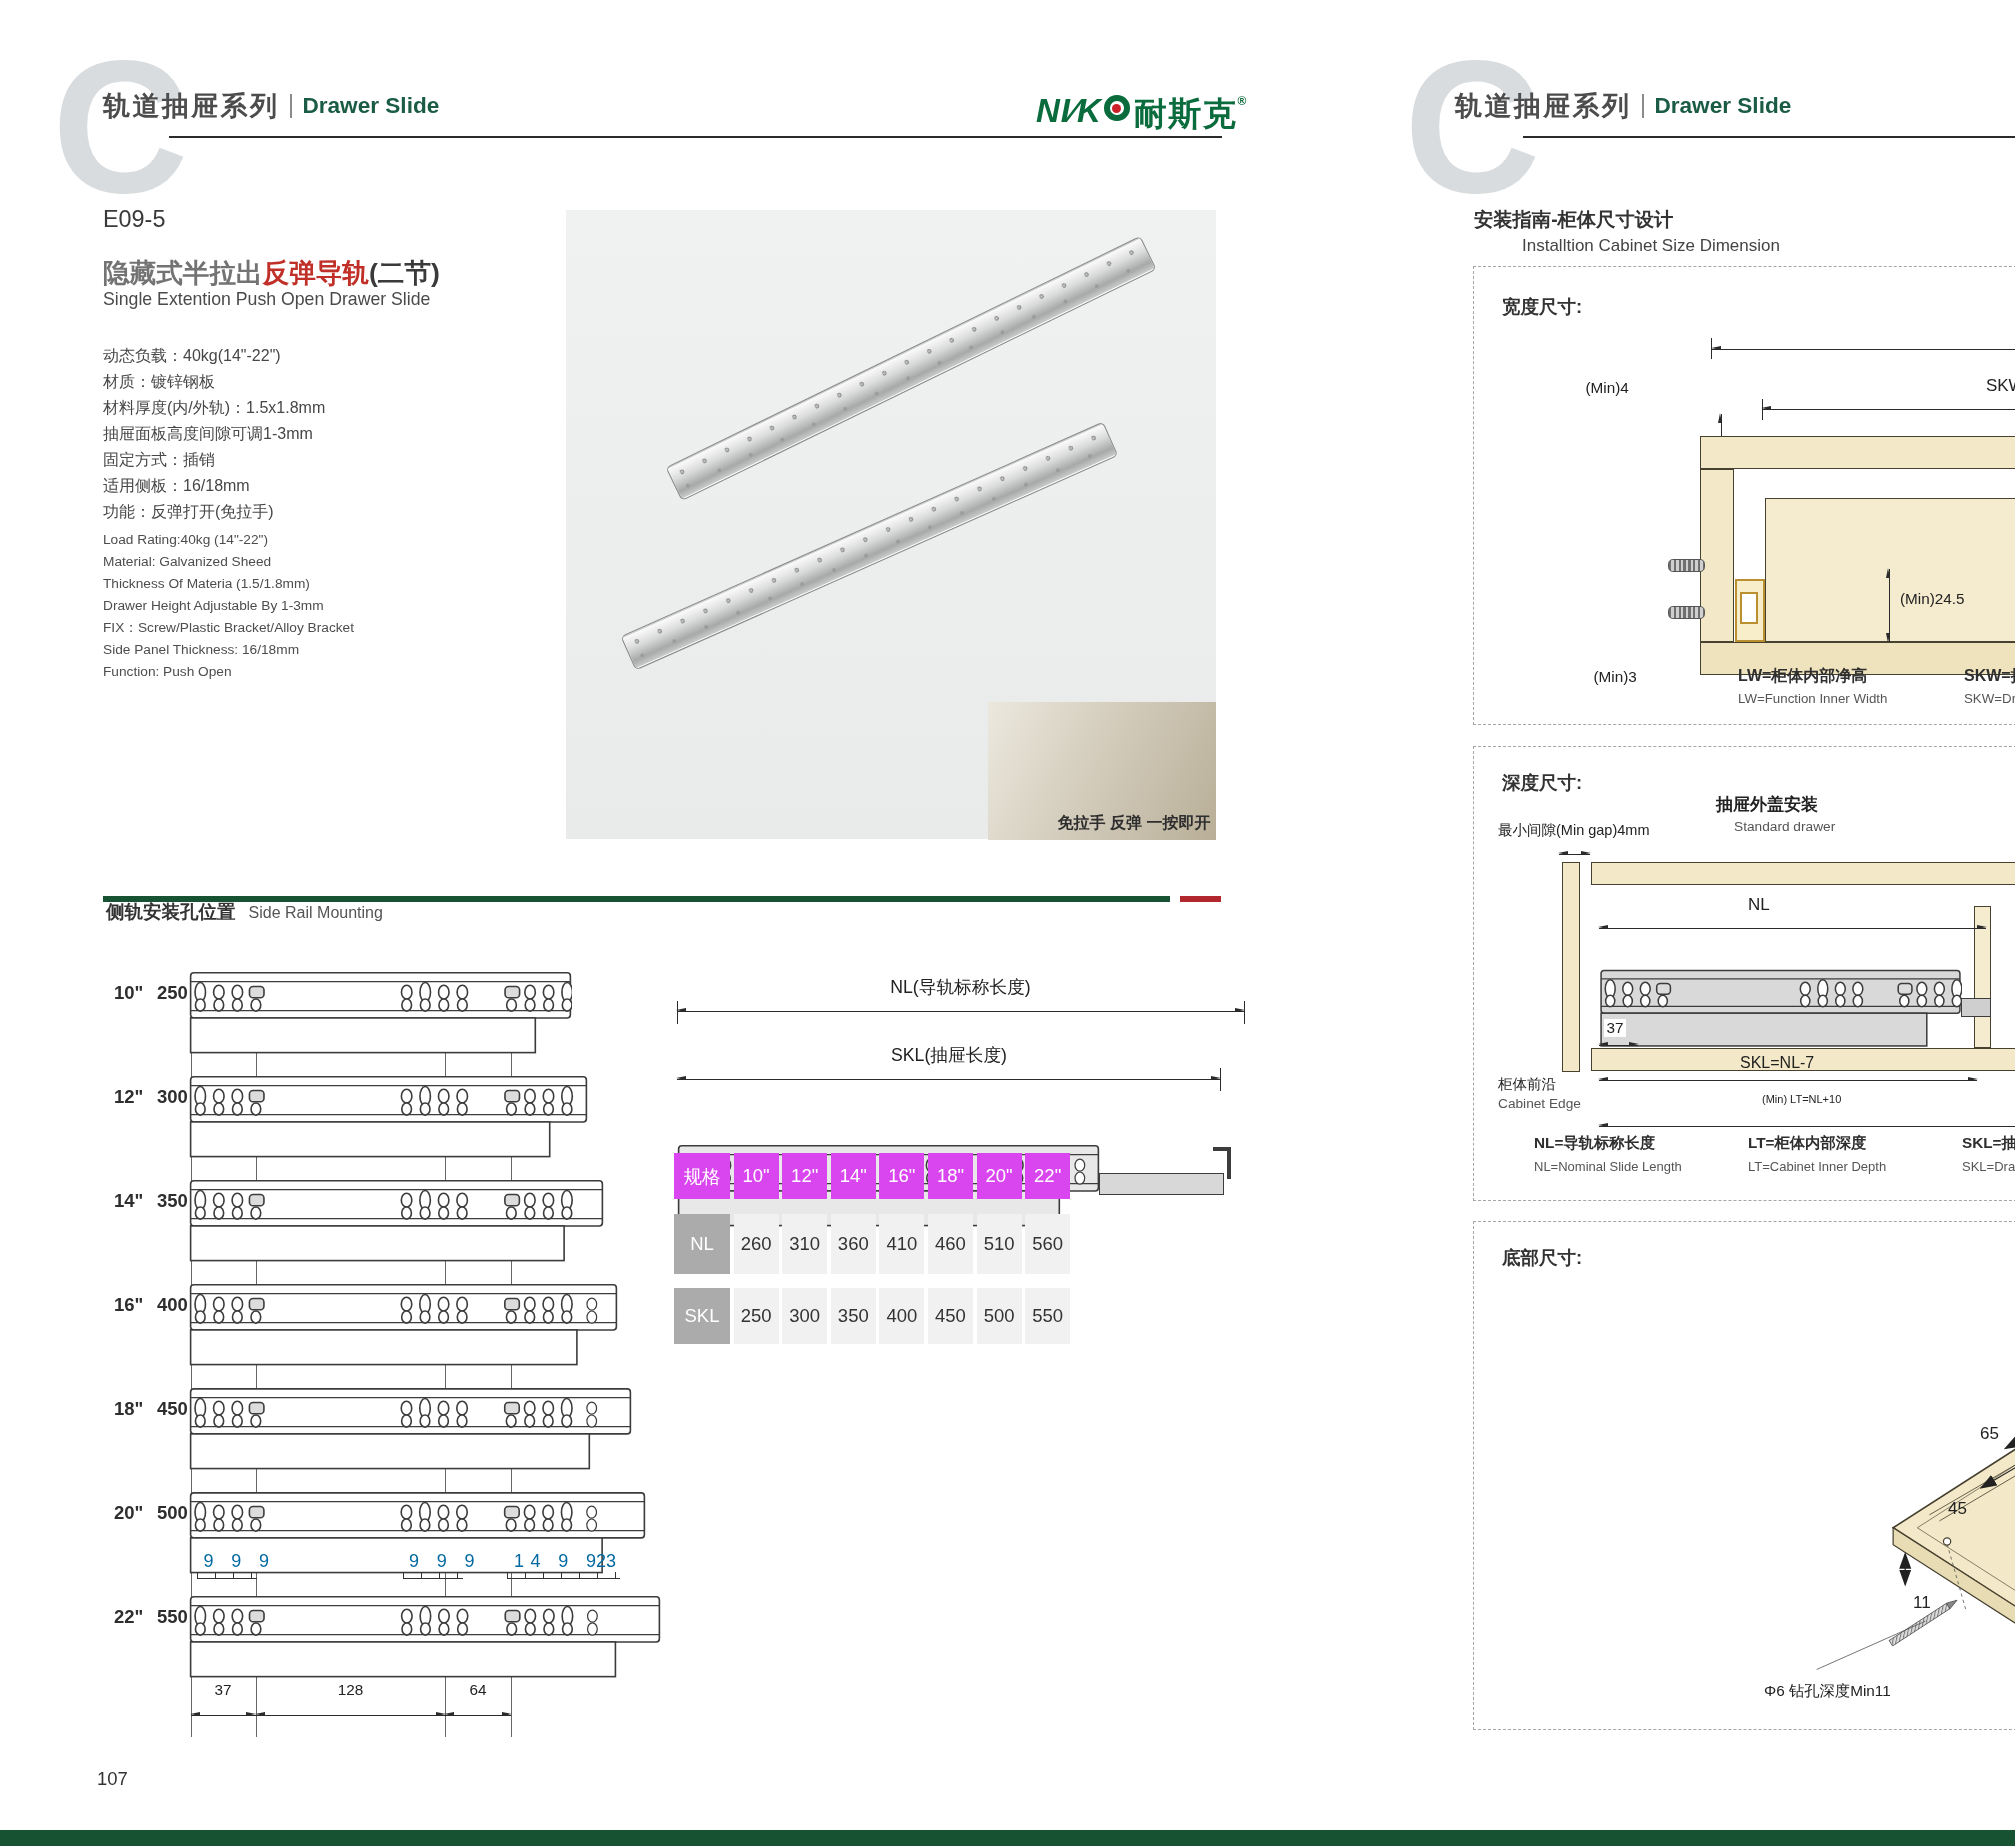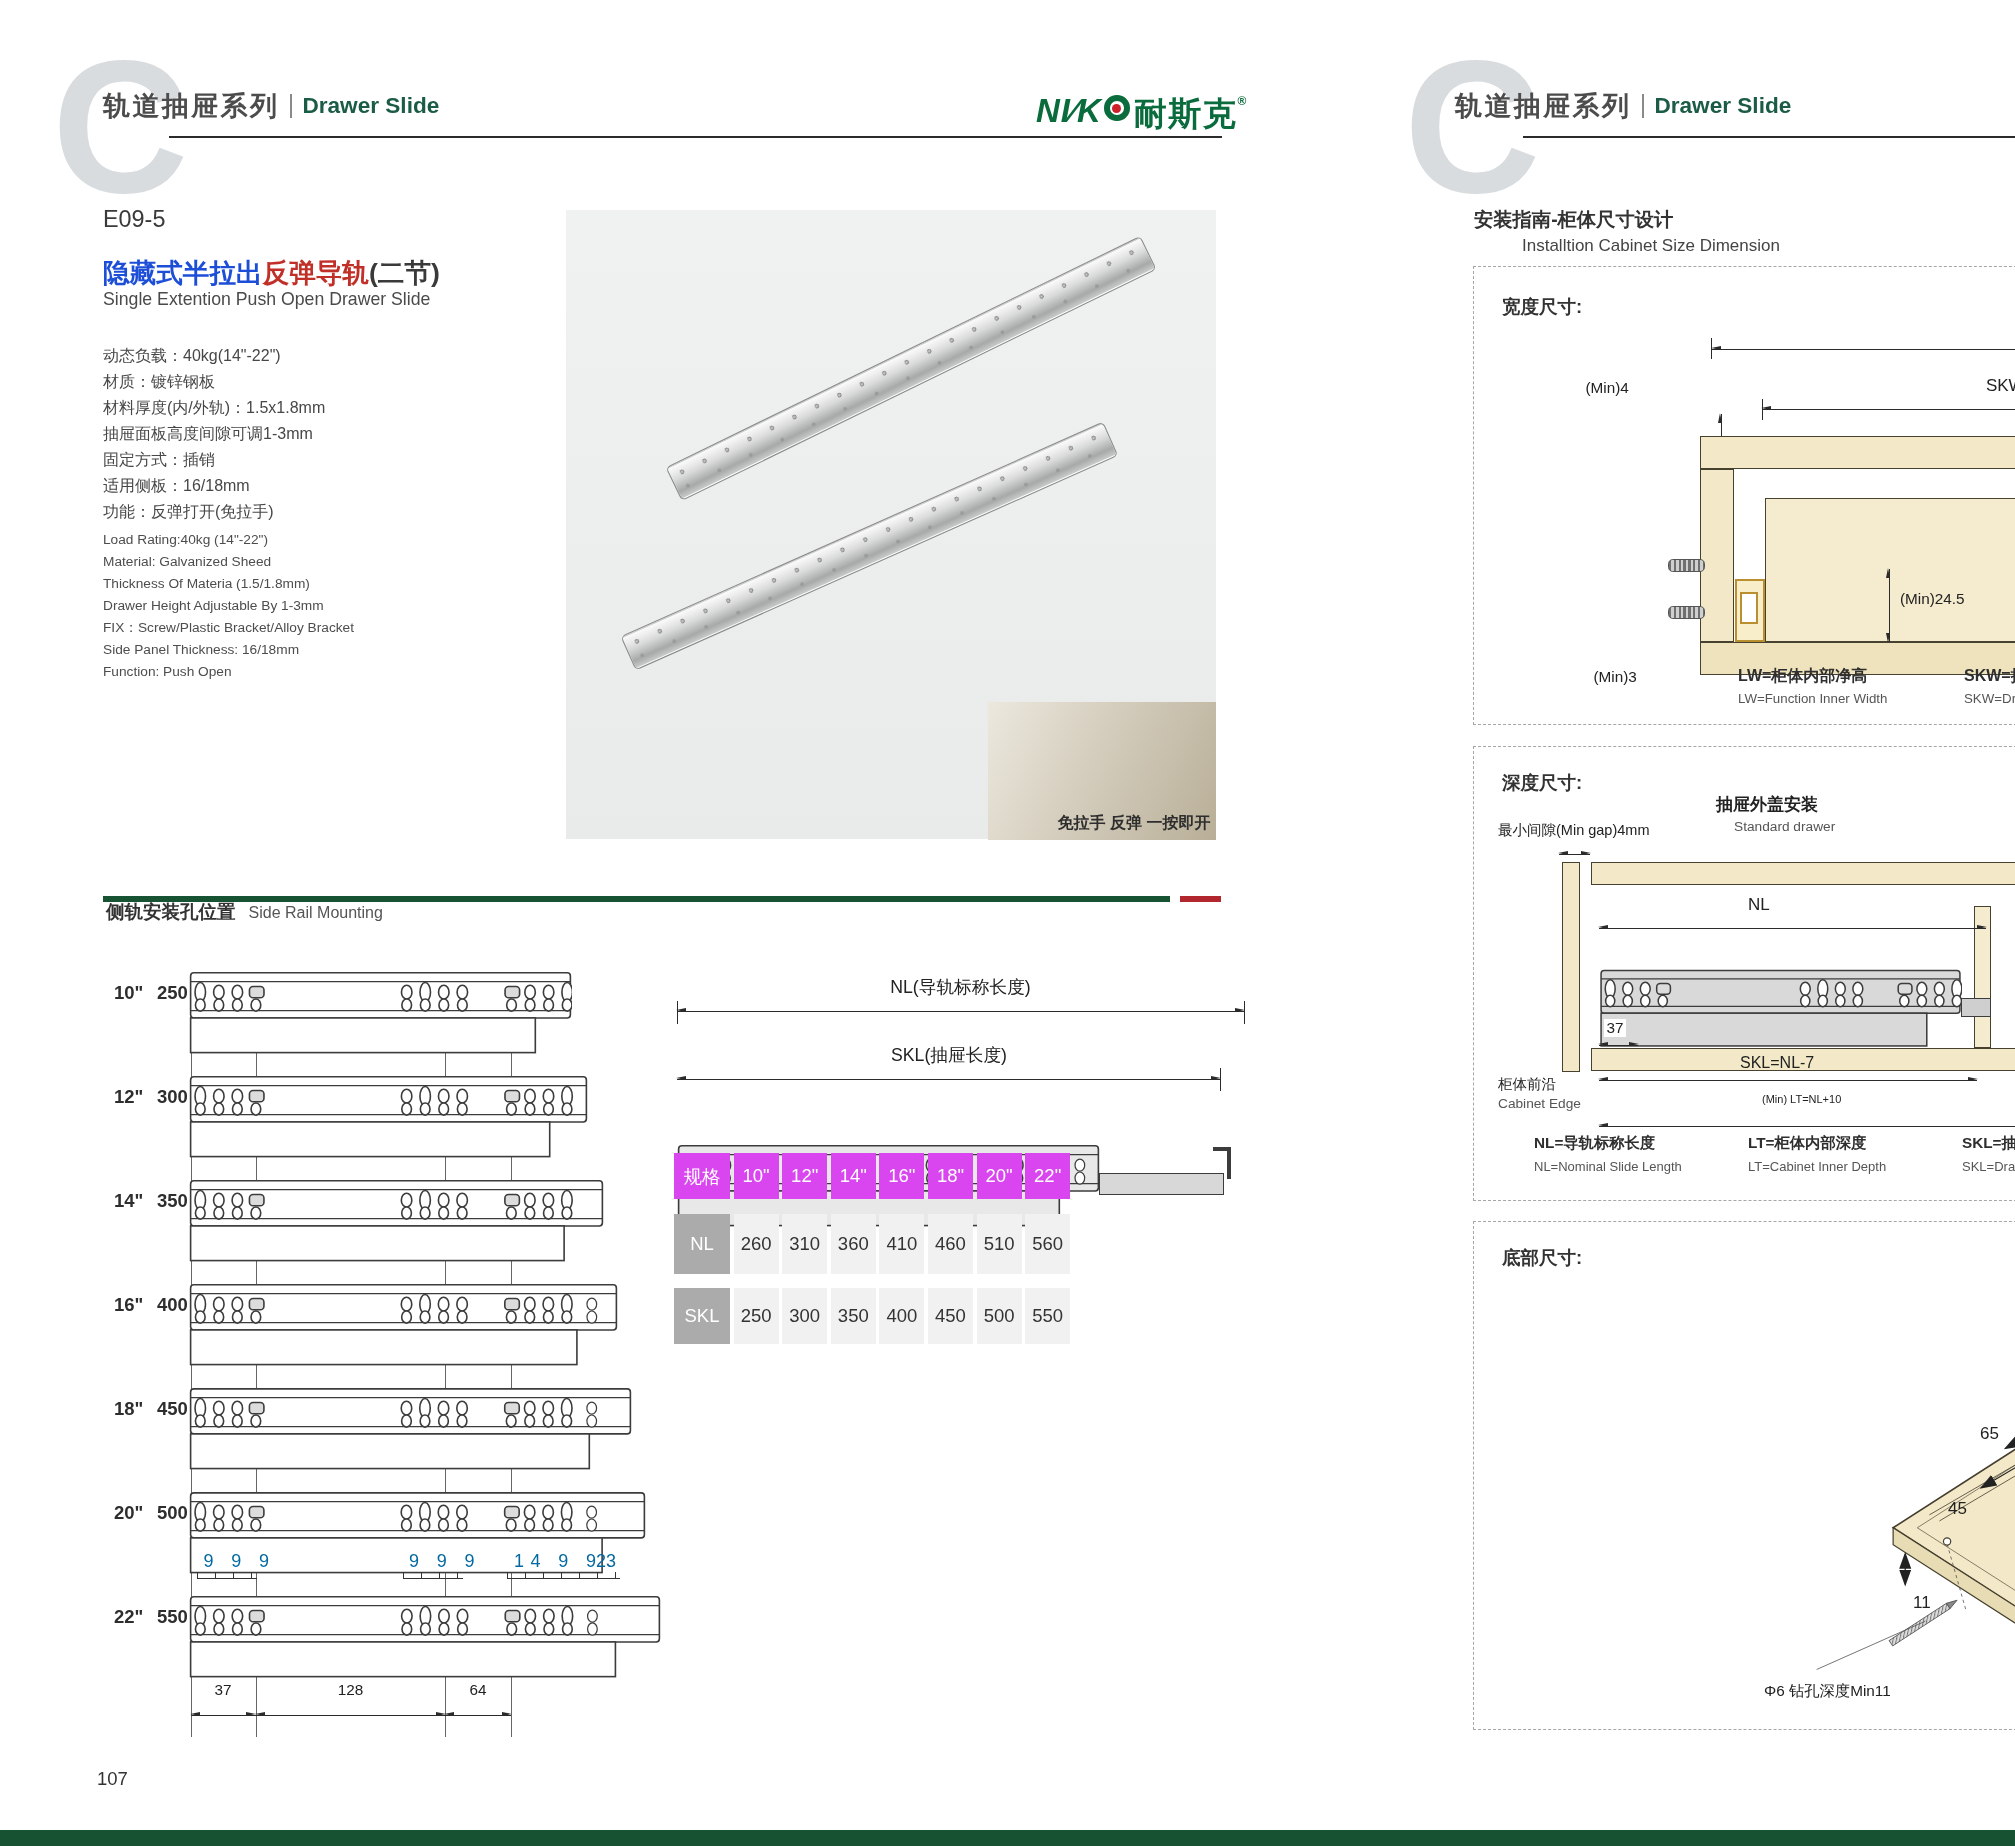--- a/index.html
+++ b/index.html
@@ -67,21 +67,21 @@
     <span class="lat">NI∕K</span>
     <span class="ring">
         <i></i>
       </span>
     <span class="cn2">耐斯克</span>
     <sup>®</sup>
   </div>
 
   <div class="abs" style="left:103px;top:206px;font-size:23.4px;color:#3a3a3a;">E09-5</div>
   <div class="abs" style="left:103px;top:255px;font-size:26.6px;font-weight:700;">
-    <span style="color:#1d4ed8;">隐藏式半拉出</span><span style="color:#c03028;">反弹导轨</span><span style="color:#3a3a3a;">(二节)</span>
+    <span style="color:#737373;">隐藏式半拉出</span><span style="color:#c03028;">反弹导轨</span><span style="color:#3a3a3a;">(二节)</span>
   </div>
   <div class="abs" style="left:103px;top:289px;font-size:17.7px;color:#4a4a4a;">Single Extention Push Open Drawer Slide</div>
 
   <div class="abs" style="left:103px;top:343px;font-size:16px;line-height:26px;color:#474747;">
     <div>动态负载：40kg(14"-22")</div>
     <div>材质：镀锌钢板</div>
     <div>材料厚度(内/外轨)：1.5x1.8mm</div>
     <div>抽屉面板高度间隙可调1-3mm</div>
     <div>固定方式：插销</div>
     <div>适用侧板：16/18mm</div>

